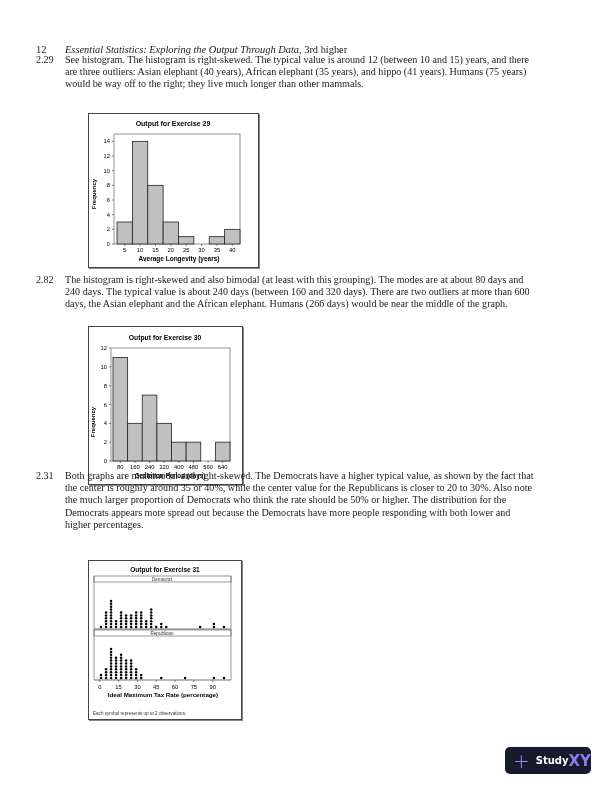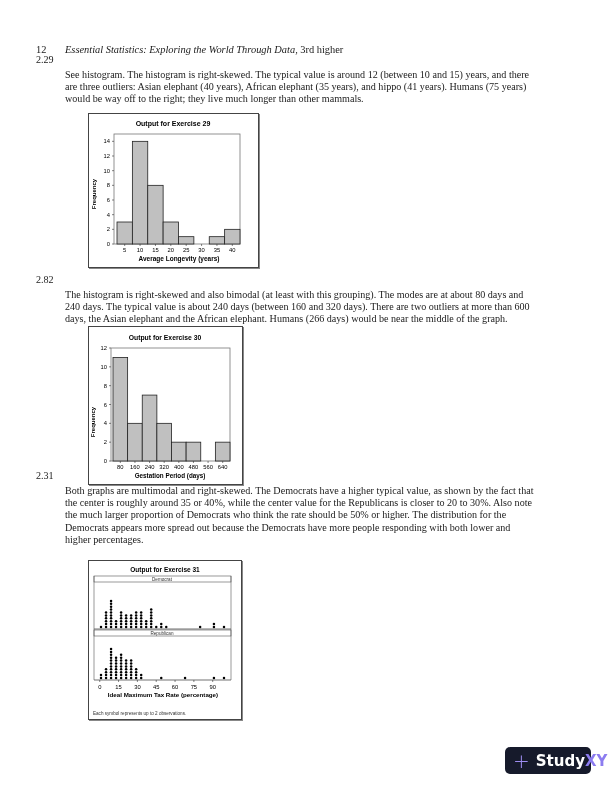--- a/index.html
+++ b/index.html
@@ -3,36 +3,36 @@
 <meta charset="utf-8">
 <style>
   html, body { margin: 0; padding: 0; background: #ffffff; }
   body { width: 612px; height: 792px; position: relative; overflow: hidden;
          font-family: "Liberation Serif", serif; color: #1a1a1a; }
   .header { position: absolute; left: 36px; top: 44px; font-size: 10.4px; }
   .header .num { display: inline-block; width: 29px; }
   .header .title { font-style: italic; }
   .ex { position: absolute; left: 36px; width: 500px; font-size: 10.1px; line-height: 12.2px; }
   .ex .lbl { position: absolute; left: 0; top: 0; }
-  .ex .txt { margin-left: 29px; display: block; margin-top: 15px; }
+  .ex .txt { margin-left: 29px; display: block; }
   .fig { position: absolute; border: 1px solid #444; background: #fff;
          box-shadow: 1px 1px 0 #888; }
   svg text { font-family: "Liberation Sans", sans-serif; }
   .badge { position: absolute; left: 505px; top: 747px; width: 86px; height: 27px;
            background: #161a2b; border-radius: 5px; display: flex; align-items: center;
            padding-left: 8px; box-sizing: border-box; }
   .badge .plus { color: #9d8cf0; font-family: "DejaVu Sans", sans-serif; font-size: 20px; line-height: 20px; margin-right: 6px; font-weight: 300; }
-  .badge .b1 { color: #ffffff; font-family: "DejaVu Sans", sans-serif; font-weight: bold; font-size: 15px; }
+  .badge .b1 { color: #ffffff; font-family: "DejaVu Sans", sans-serif; font-weight: bold; font-size: 10px; }
   .badge .b2 { color: #8c7cf0; font-family: "DejaVu Sans", sans-serif; font-weight: bold; font-size: 15px; }
 </style>
 </head>
 <body>
 
 <div class="header">
-  <span class="num">12</span><span class="title">Essential Statistics: Exploring the World Through Data</span><span>, 3rd higher</span>
+  <span class="num">12</span><span class="title">Essential Statistics: Exploring the Output Through Data</span><span>, 3rd higher</span>
 </div>
 
 <div class="ex" style="top:54px">
   <span class="lbl">2.29</span>
   <span class="txt">See histogram. The histogram is right-skewed. The typical value is around 12 (between 10 and 15) years, and there are three outliers: Asian elephant (40 years), African elephant (35 years), and hippo (41 years). Humans (75 years) would be way off to the right; they live much longer than other mammals.</span>
 </div>
 
 <div class="fig" style="left:88px;top:113px;width:169px;height:153px">
   <svg id="svg29" width="169" height="153">
     <text x="84" y="12" font-size="7" font-weight="bold" text-anchor="middle">Output for Exercise 29</text>

